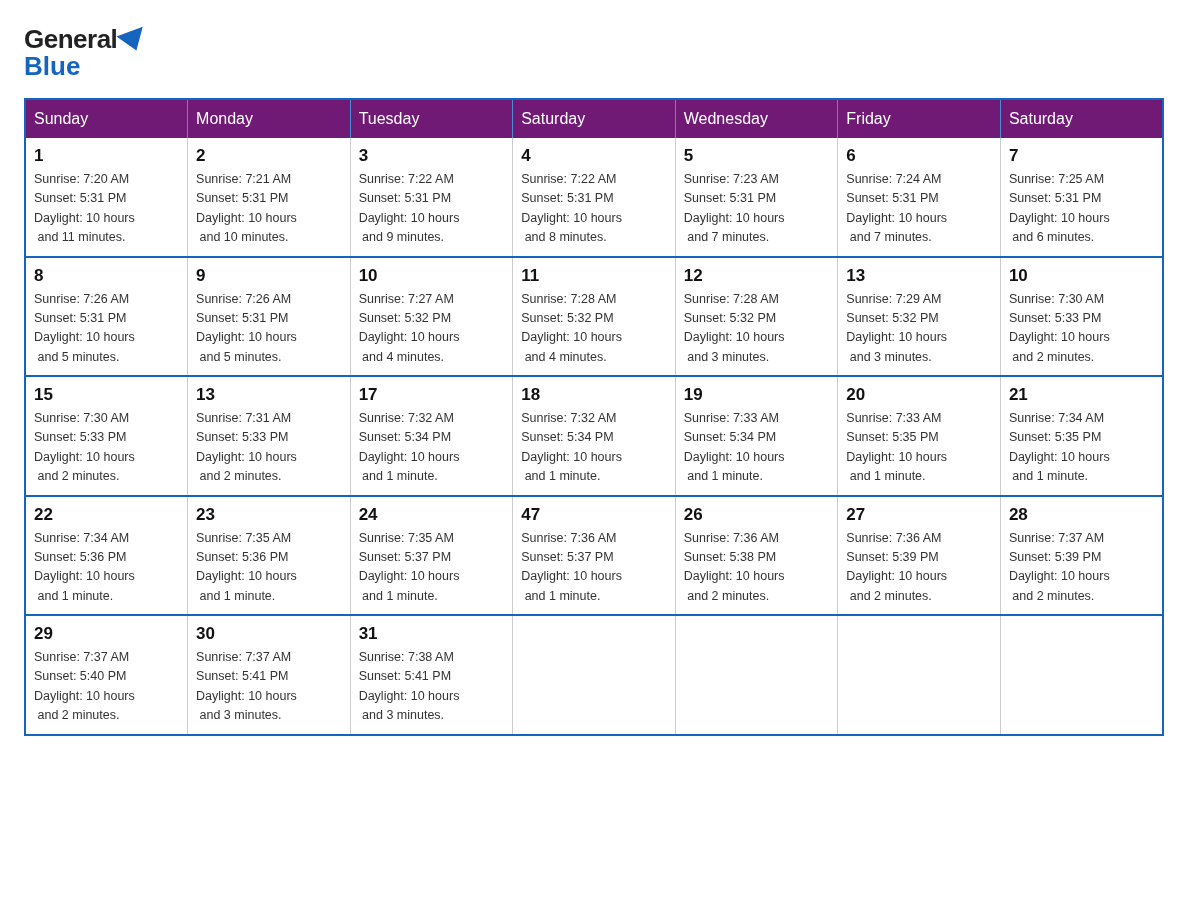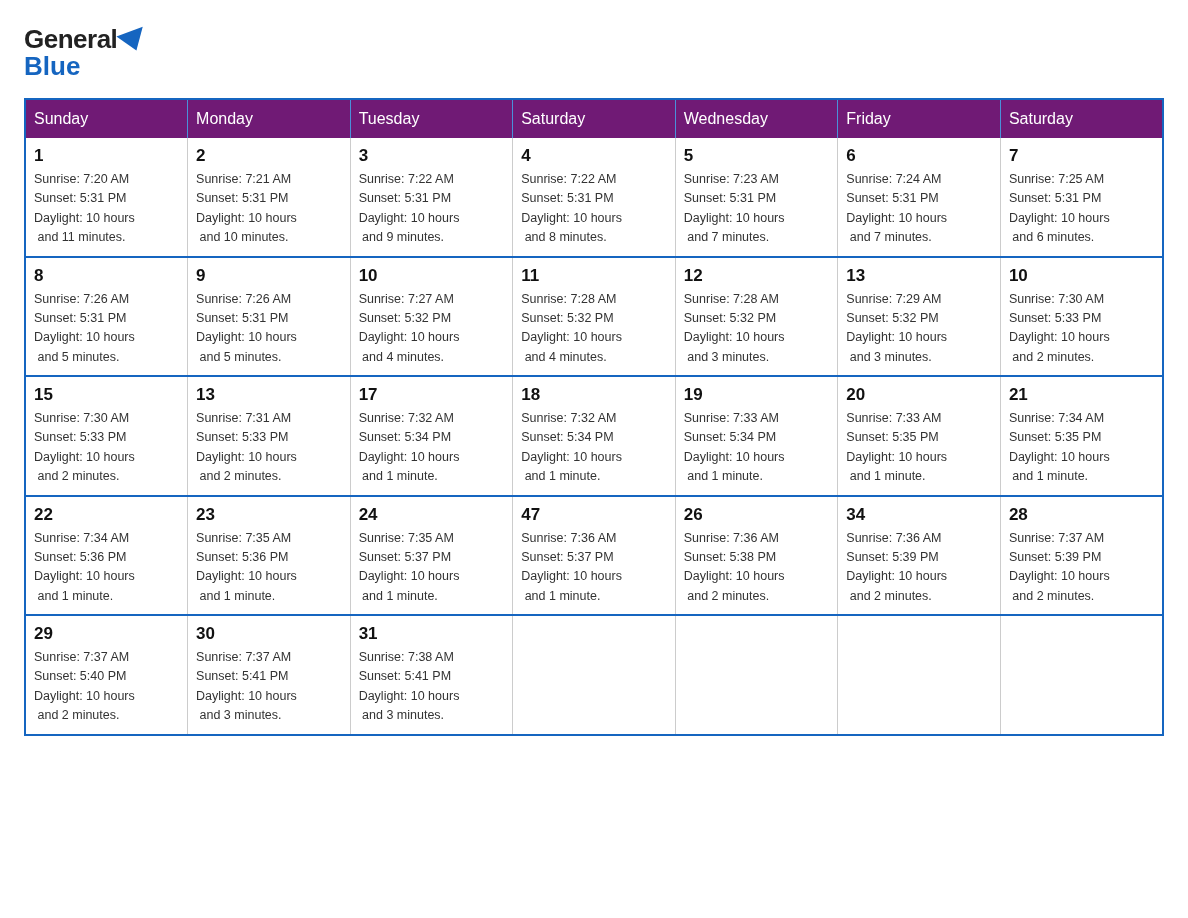--- a/index.html
+++ b/index.html
@@ -244,21 +244,21 @@
       </td>
         <td>
         <div class="day-number">47</div>
         <div class="day-info">Sunrise: 7:36 AM<br>Sunset: 5:37 PM<br>Daylight: 10 hours<br>&nbsp;and 1 minute.</div>
       </td>
         <td>
         <div class="day-number">26</div>
         <div class="day-info">Sunrise: 7:36 AM<br>Sunset: 5:38 PM<br>Daylight: 10 hours<br>&nbsp;and 2 minutes.</div>
       </td>
         <td>
-        <div class="day-number">34</div>
+        <div class="day-number">27</div>
         <div class="day-info">Sunrise: 7:36 AM<br>Sunset: 5:39 PM<br>Daylight: 10 hours<br>&nbsp;and 2 minutes.</div>
       </td>
         <td>
         <div class="day-number">28</div>
         <div class="day-info">Sunrise: 7:37 AM<br>Sunset: 5:39 PM<br>Daylight: 10 hours<br>&nbsp;and 2 minutes.</div>
       </td>
       </tr>
       <tr>
         <td>
         <div class="day-number">29</div>

